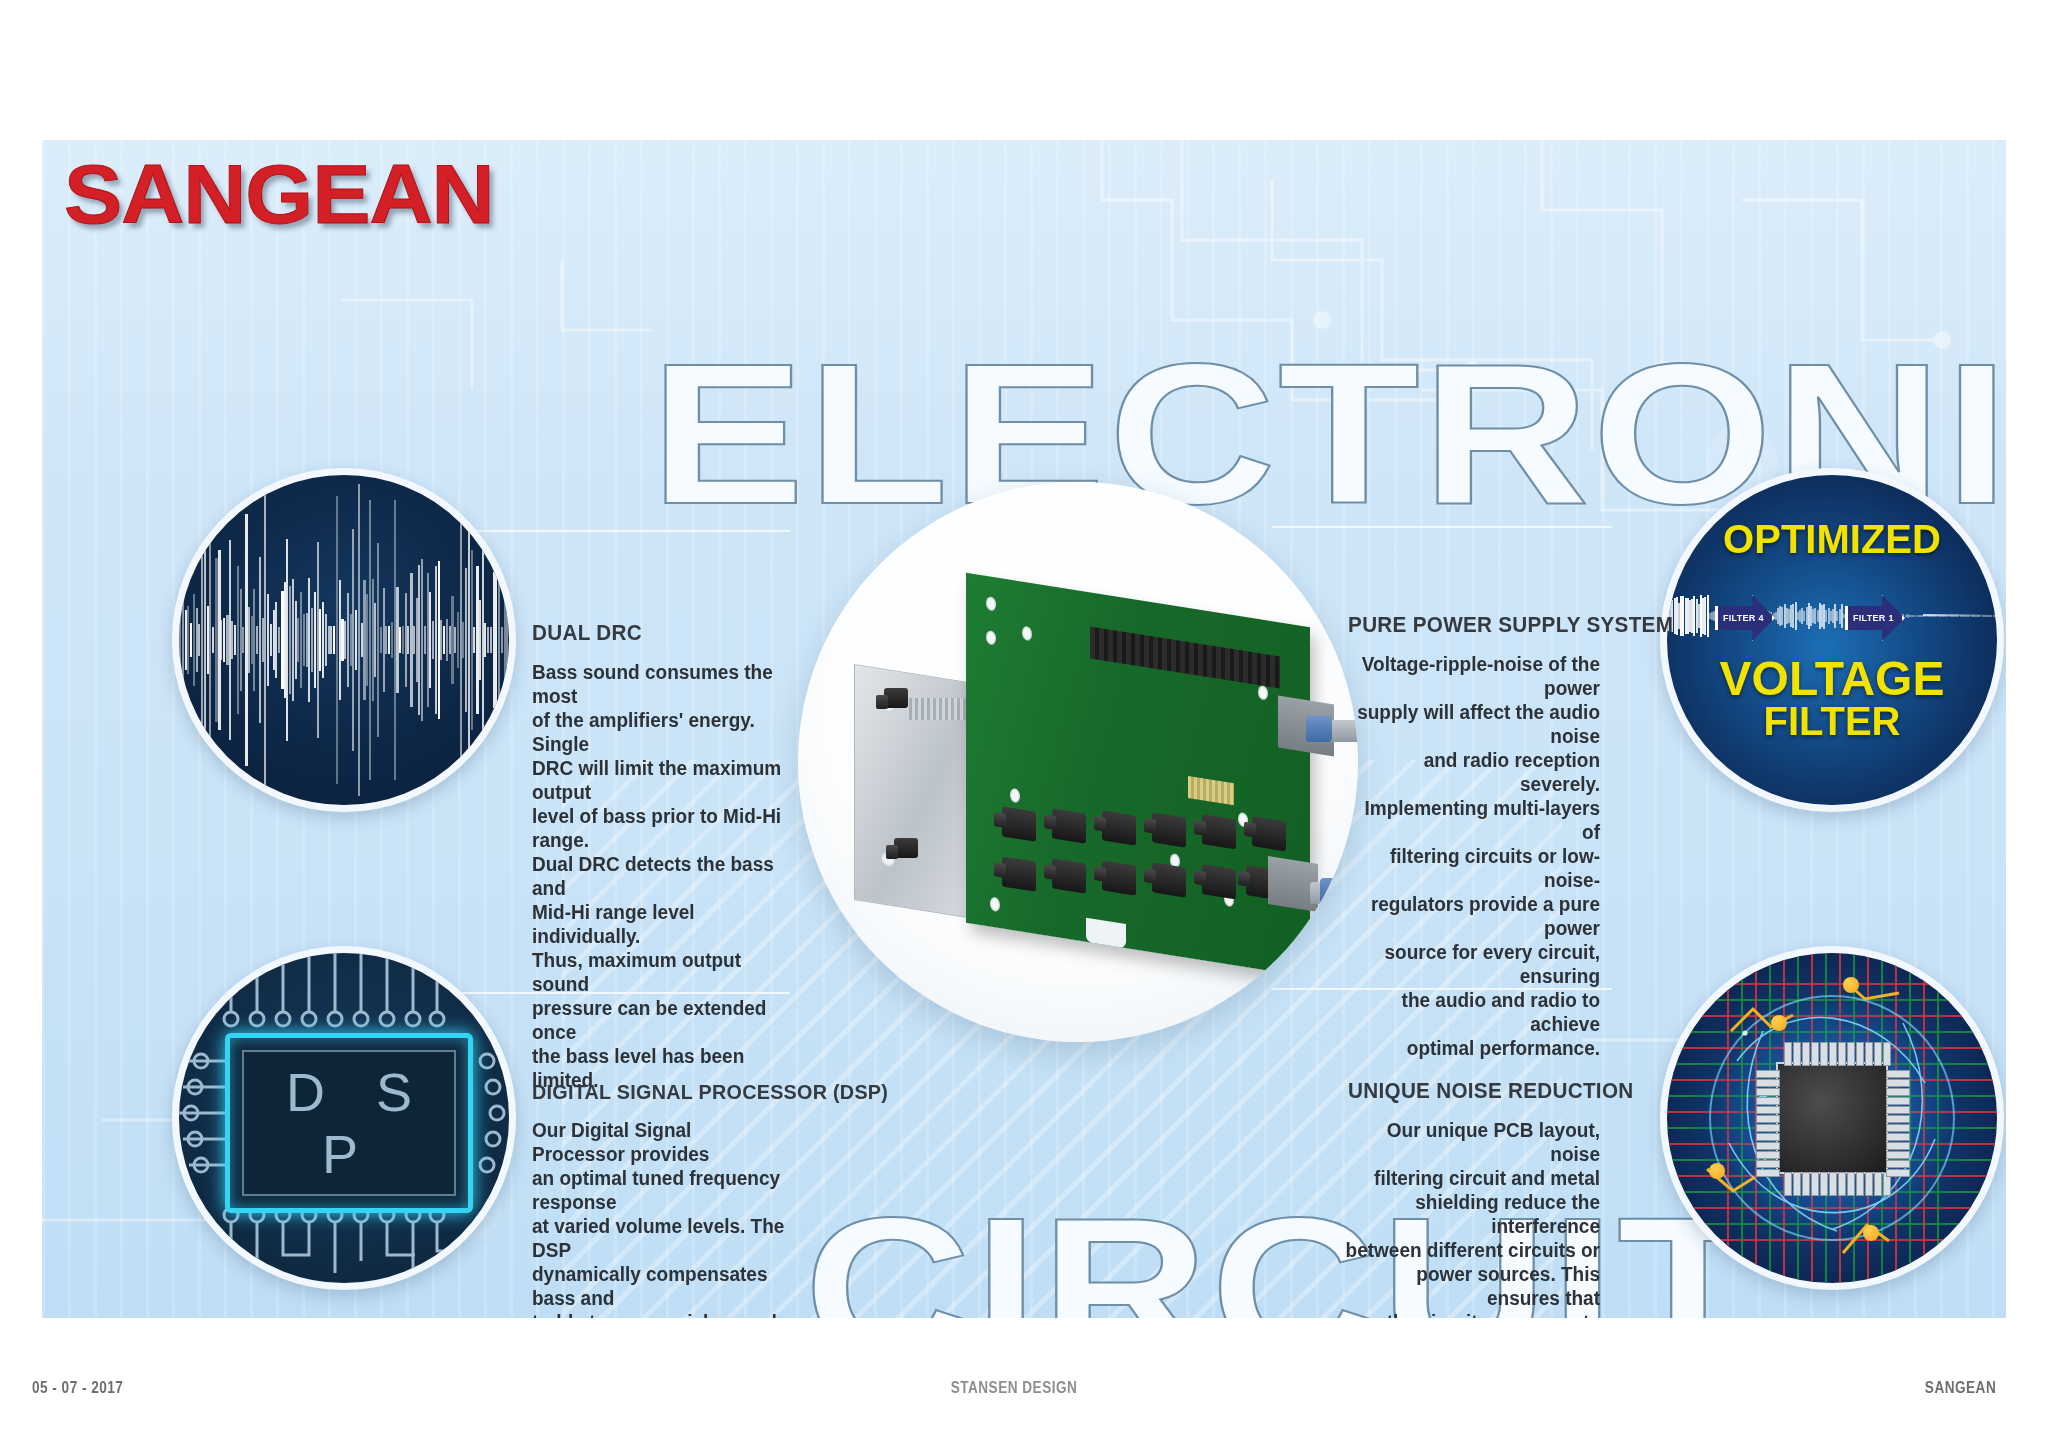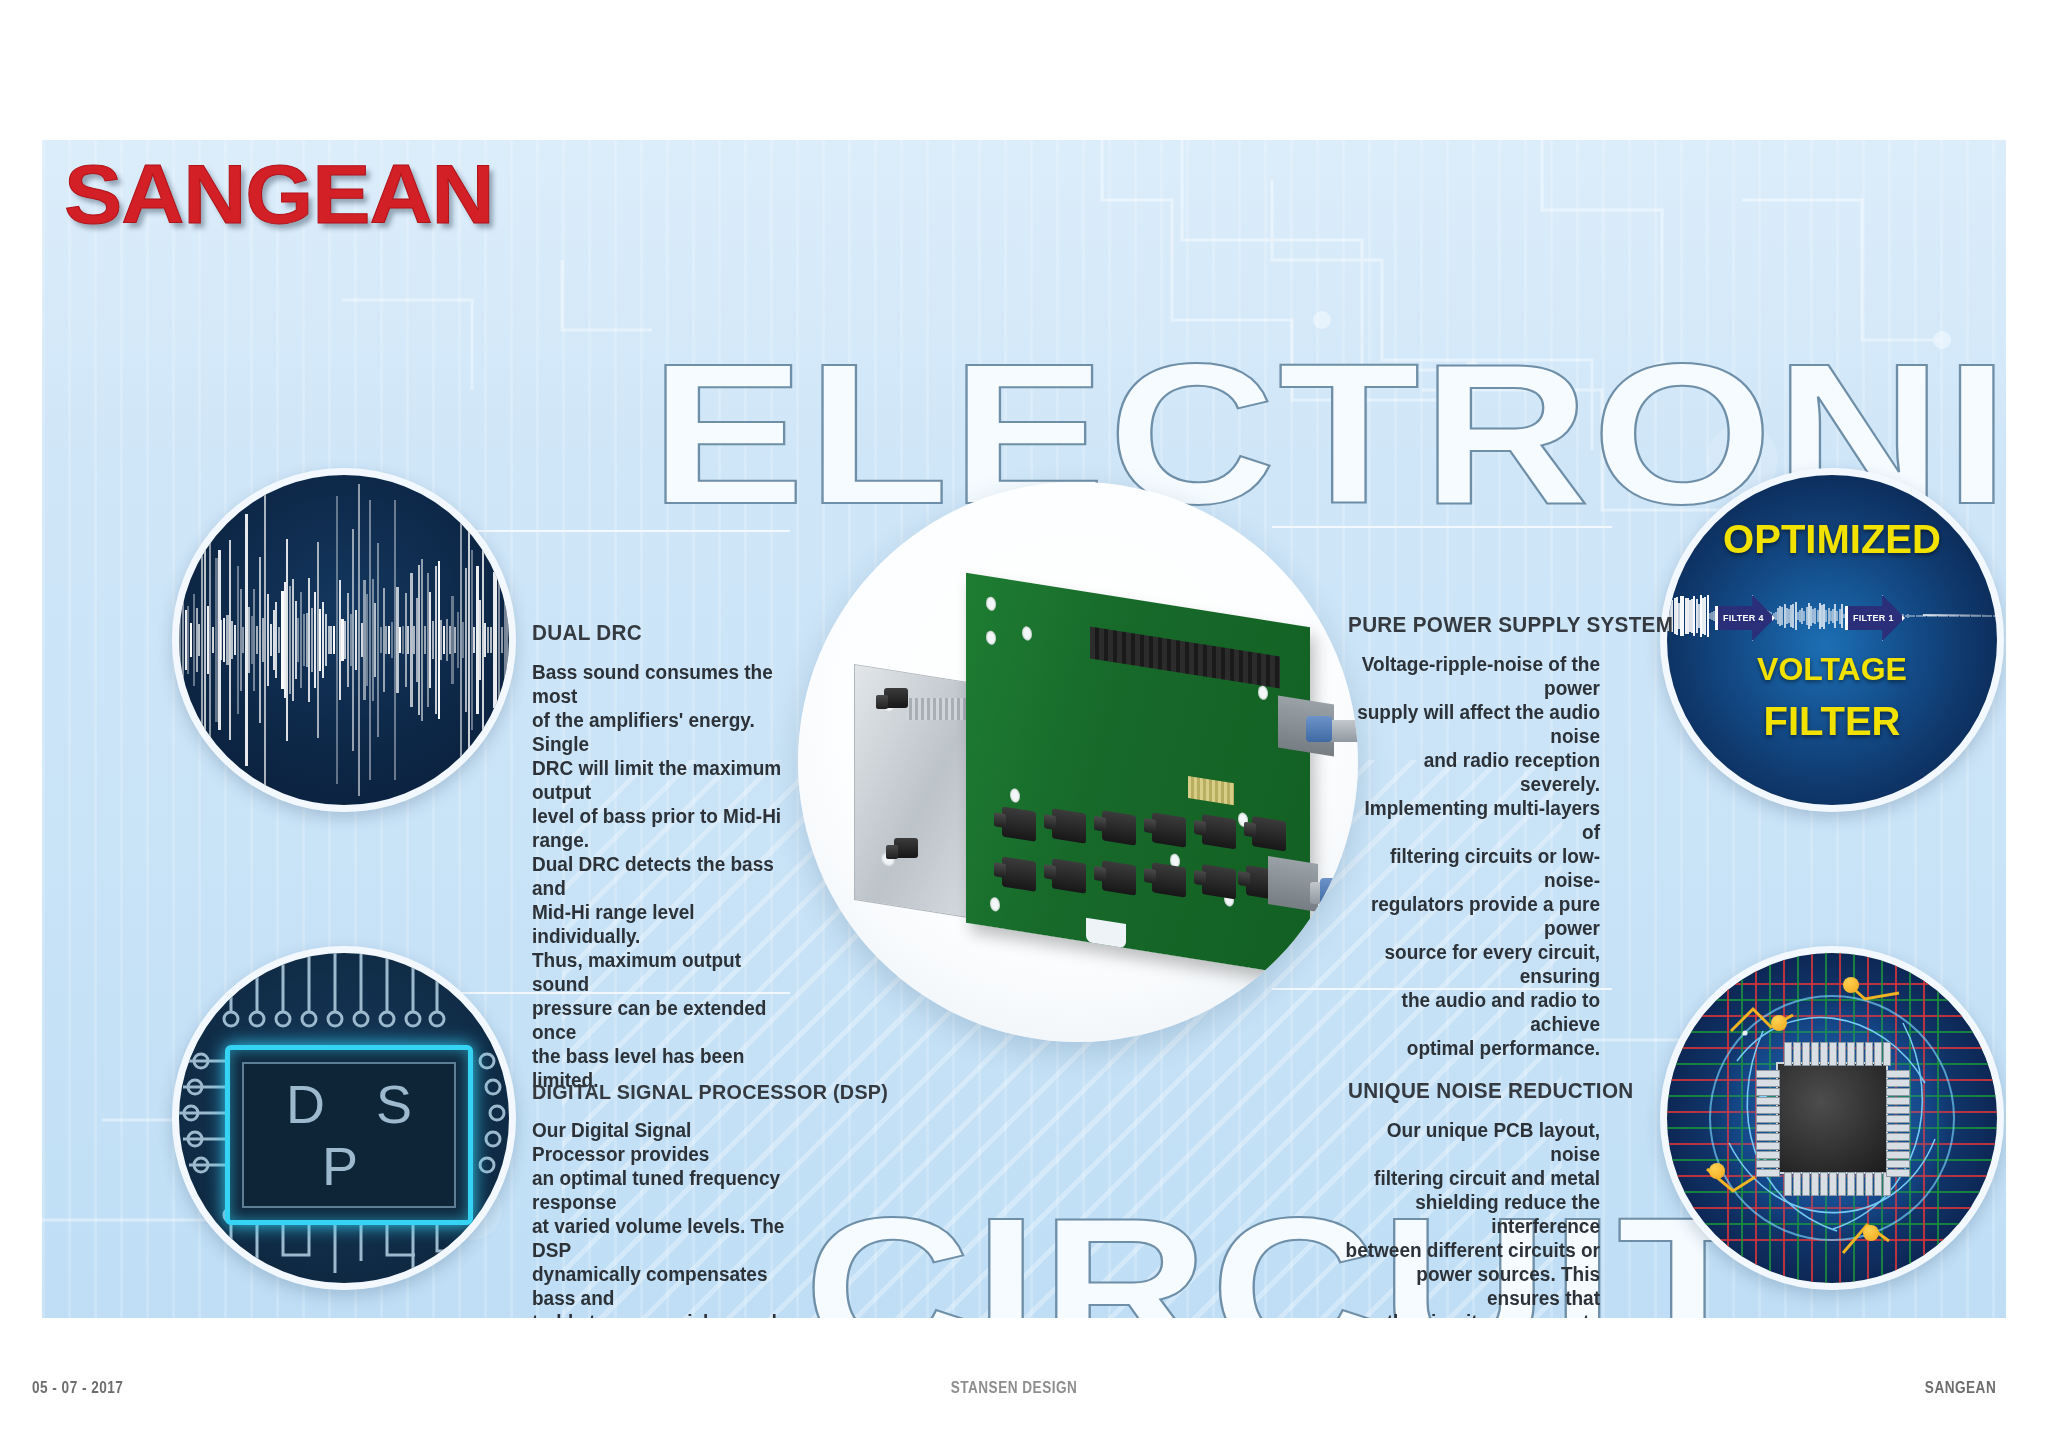--- a/index.html
+++ b/index.html
@@ -96,35 +96,35 @@
   .wavebars{position:absolute;left:0;right:0;top:0;bottom:0;}
   .wavebars i{position:absolute;top:0;bottom:0;width:2px;background:#fff;
     filter:blur(.4px);}
 
   
   .c-dsp{left:130px;top:806px;width:330px;height:330px;
     background:radial-gradient(circle at 50% 45%,#163a5c 0%,#102c47 60%,#0c2238 100%);}
   .dsp-chip{position:absolute;left:46px;top:80px;width:238px;height:170px;
     border:5px solid #35d4f5;border-radius:6px;
     box-shadow:0 0 18px #35d4f5,inset 0 0 14px rgba(53,212,245,.55);
-    background:#10293f;margin-top:12px;}
+    background:#10293f;}
   .dsp-inner{position:absolute;left:12px;top:12px;right:12px;bottom:12px;
     border:2px solid rgba(160,200,225,.55);background:#0e2538;}
   .dsp-text{position:absolute;left:0;right:0;top:50%;translate:0 -50%;
     text-align:center;font-family:"Liberation Sans",sans-serif;font-weight:400;
     font-size:54px;letter-spacing:18px;color:#9db9cd;text-indent:18px;}
 
   
   .c-filter{left:1618px;top:328px;width:330px;height:330px;
     background:radial-gradient(circle at 48% 52%,#1c6fb5 0%,#134a86 38%,#0d2f5e 70%,#0a2246 100%);}
   .of-txt{position:absolute;left:0;right:0;text-align:center;
     font-family:"Liberation Sans",sans-serif;font-weight:700;color:#f2e200;
     text-shadow:0 2px 4px rgba(0,0,0,.5);}
   .of-top{top:42px;font-size:40px;letter-spacing:0px;}
-  .of-v{top:176px;font-size:32px;}
+  .of-v{top:176px;font-size:48px;}
   .of-f{top:224px;font-size:40px;}
   .of-wave{position:absolute;left:0;right:0;top:120px;height:42px;}
   .of-wave i{position:absolute;top:0;bottom:0;width:2px;background:#fff;}
   .arrowbox{position:absolute;top:118px;width:54px;height:44px;}
   .arrowbox .ar{
     width:54px;height:44px;background:#2b2f7a;
     border:3px solid #ffffff;
     clip-path:polygon(0% 26%,62% 26%,62% 4%,100% 50%,62% 96%,62% 74%,0% 74%);
     display:flex;align-items:center;justify-content:flex-start;
   }

